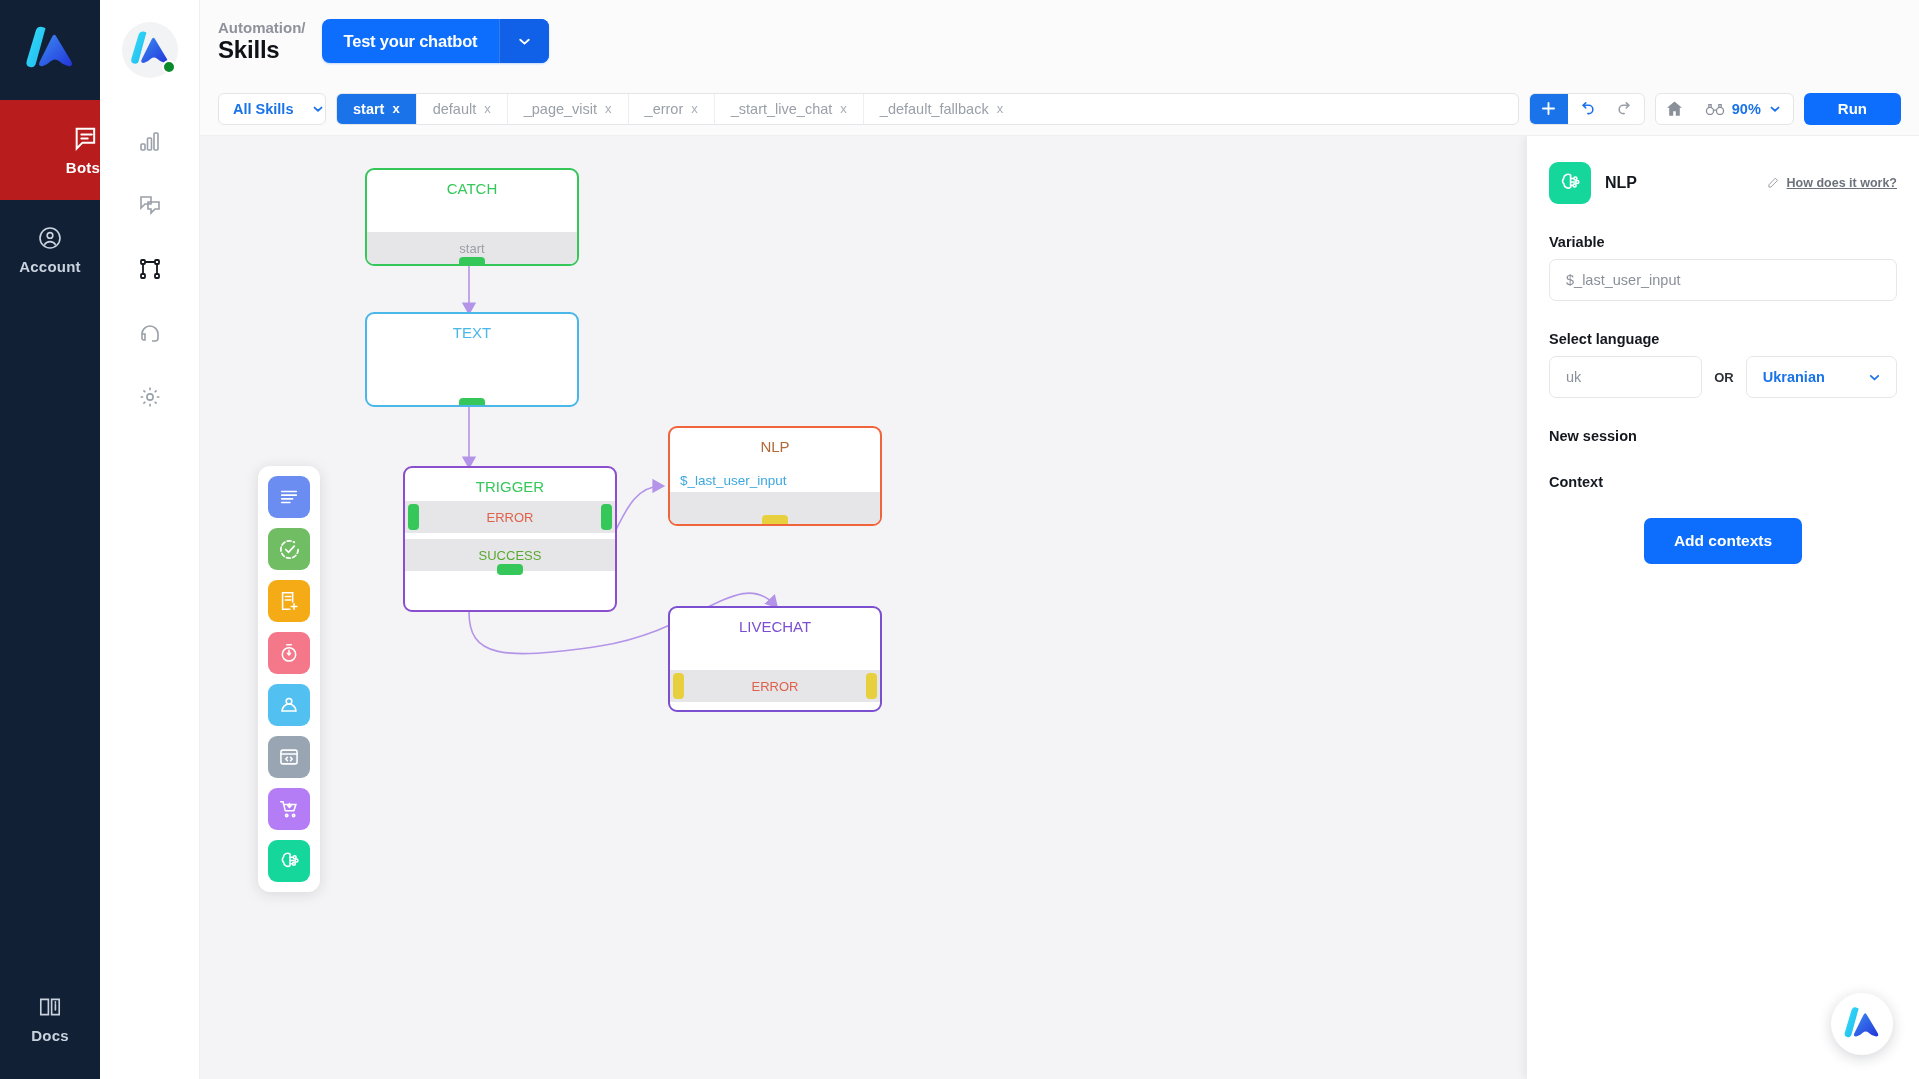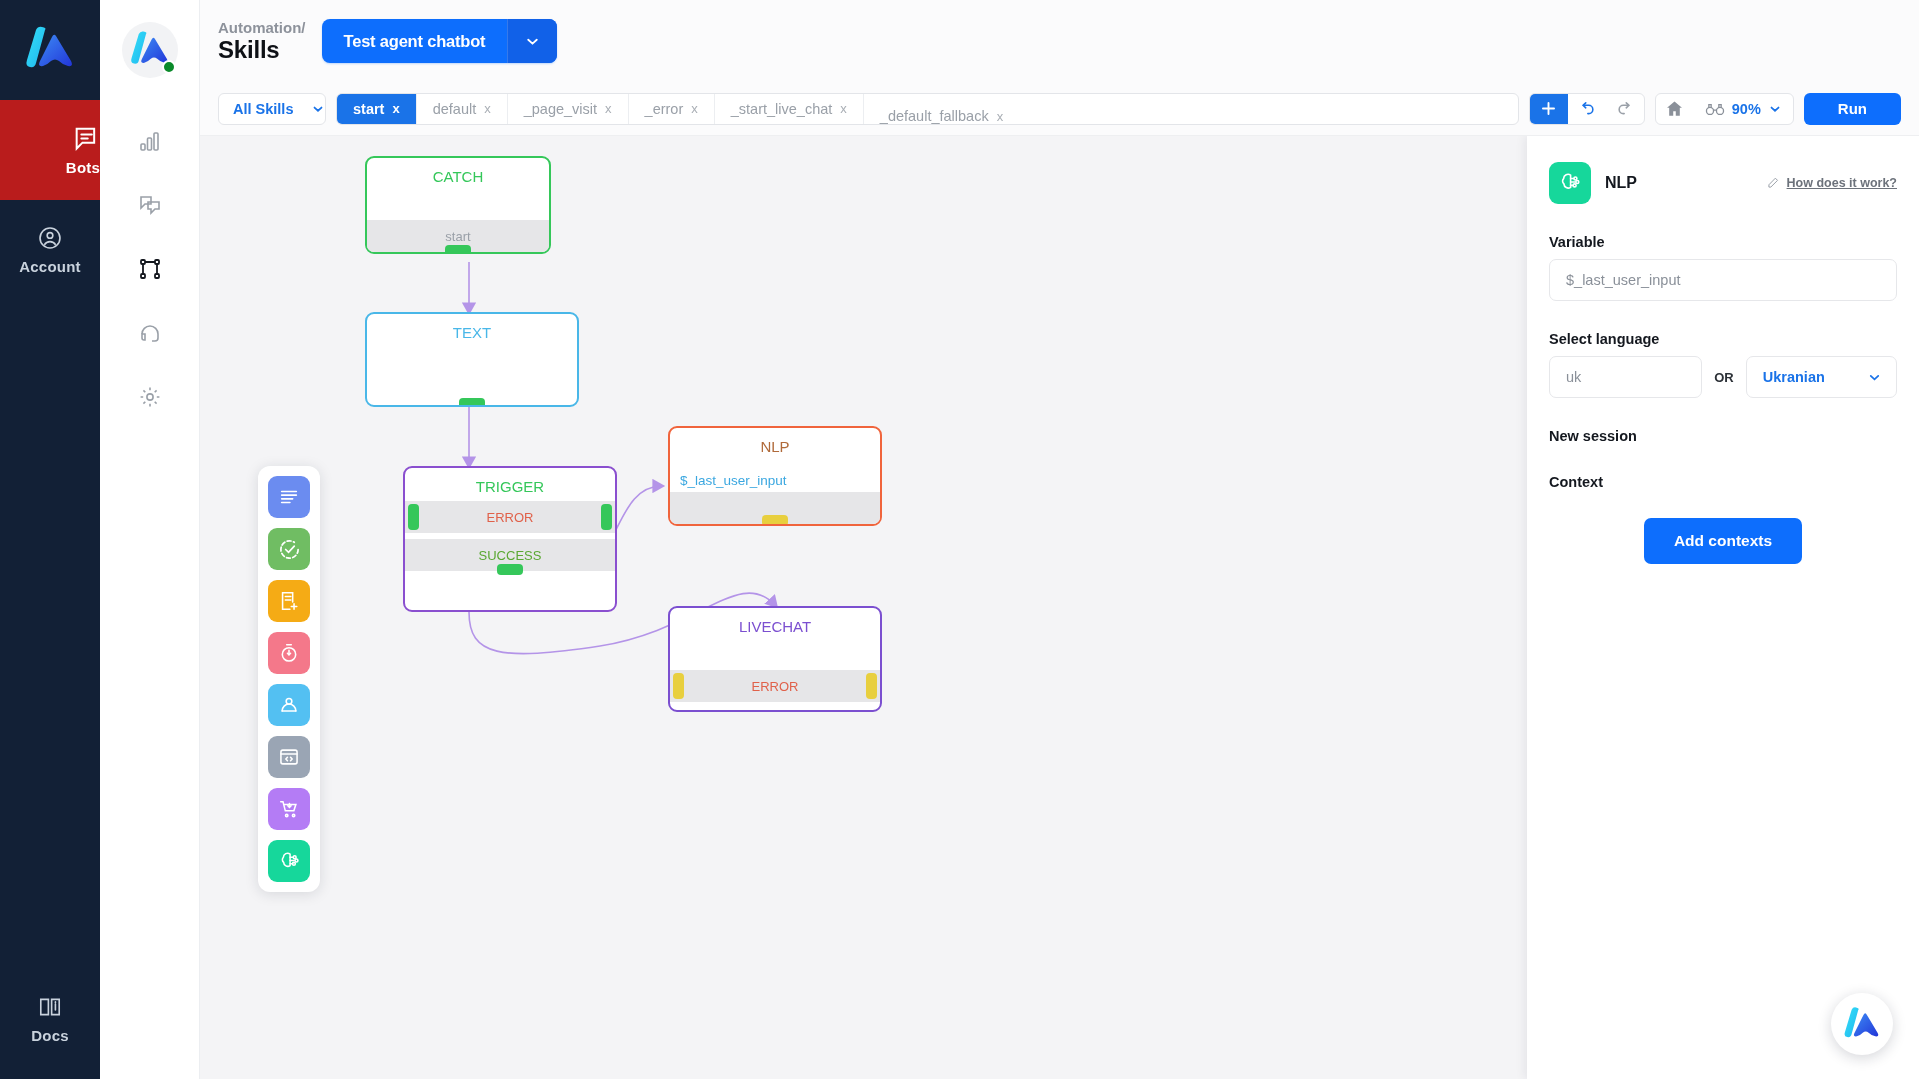--- a/index.html
+++ b/index.html
@@ -96,21 +96,21 @@
   .tabs {
     flex: 1 1 auto; height: 32px; background: #fff; border: 1px solid #e3e5e9;
     border-radius: 6px; display: flex; align-items: stretch; overflow: hidden;
     min-width: 0;
   }
   .tab {
     display: flex; align-items: center; gap: 8px; padding: 0 16px;
     font-size: 14.5px; color: #9aa0a8; border-right: 1px solid #eceef1;
     cursor: pointer; white-space: nowrap;
   }
-  .tab:last-child { border-right: none; align-items: flex-end; }
+  .tab:last-child { border-right: none; }
   .tab.active { background: #1a73e8; color: #fff; font-weight: bold; }
   .tab .x { font-size: 13px; opacity: .85; }
   .tab.active .x { opacity: 1; }
 
   .tb-group {
     height: 32px; background: #fff; border: 1px solid #e3e5e9; border-radius: 6px;
     display: flex; align-items: center; overflow: hidden;
   }
   .tb-btn {
     width: 38px; height: 32px; display: flex; align-items: center; justify-content: center;
@@ -328,21 +328,21 @@
   </div>
 
   <div class="main">
 
     <div class="topbar">
       <div class="crumb">
         <div class="b1">Automation/</div>
         <div class="b2">Skills</div>
       </div>
       <div class="btn-test">
-        <div class="t">Test agent chatbot</div>
+        <div class="t">Test your chatbot</div>
         <div class="c">
           <svg width="17" height="17" viewBox="0 0 24 24" fill="none" stroke="#fff" stroke-width="2.6" stroke-linecap="round">
             <path d="M6 9.5l6 5.5 6-5.5"></path>
           </svg>
         </div>
       </div>
     </div>
 
     <div class="tabbar">
       <div class="allskills">
@@ -430,21 +430,21 @@
           <marker id="ah" markerWidth="9" markerHeight="9" refX="6" refY="4.5" orient="auto">
             <path d="M0,0 L8,4.5 L0,9 z" fill="#b494e8"></path>
           </marker>
         </defs>
         <path d="M269,126 L269,176" stroke="#b494e8" stroke-width="1.6" fill="none" marker-end="url(#ah)"></path>
         <path d="M269,271 L269,330" stroke="#b494e8" stroke-width="1.6" fill="none" marker-end="url(#ah)"></path>
         <path d="M378,429 C420,429 415,350 462,350" stroke="#b494e8" stroke-width="1.6" fill="none" marker-end="url(#ah)"></path>
         <path d="M269,476 C269,520 300,525 400,510 C500,494 540,430 576,470" stroke="#b494e8" stroke-width="1.6" fill="none" marker-end="url(#ah)"></path>
       </svg>
 
-      <div class="node catch" style="left:165px; top:20px; width:186px; height:98px;">
+      <div class="node catch" style="left:165px; top:32px; width:214px; height:98px;">
         <div class="title">CATCH</div>
         <div class="body"></div>
         <div class="port-row">
           <span class="start-lbl">start</span>
           <div class="plug-b" style="background:#35c75a"></div>
         </div>
       </div>
 
       <div class="node text" style="left:165px; top:176px; width:214px; height:95px;">
         <div class="title">TEXT</div>

